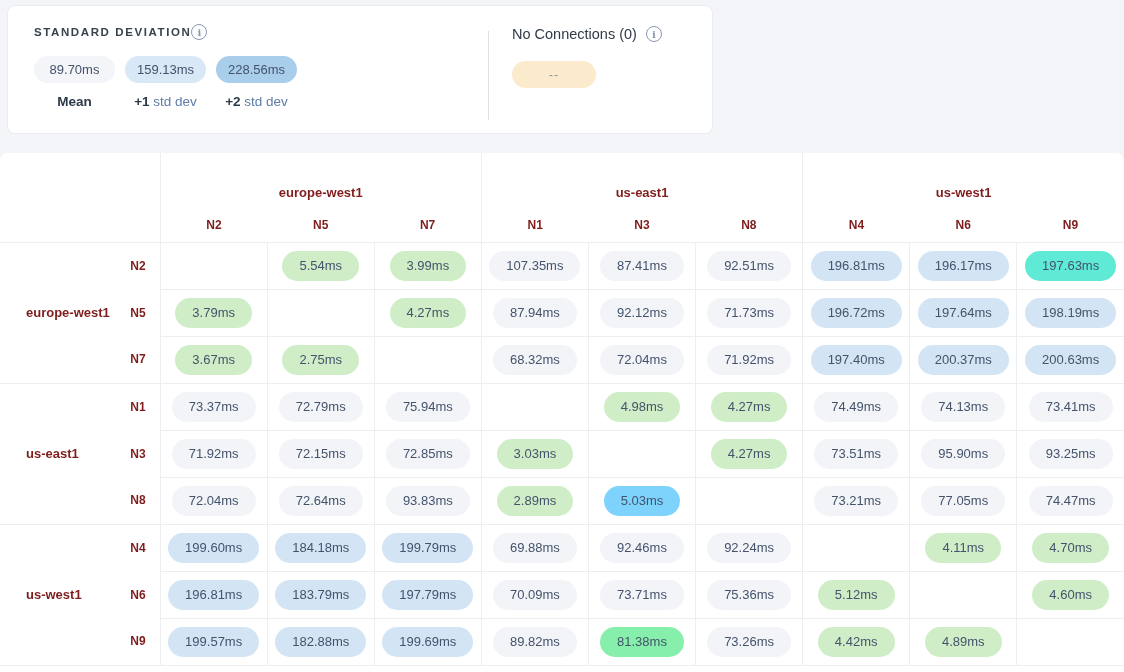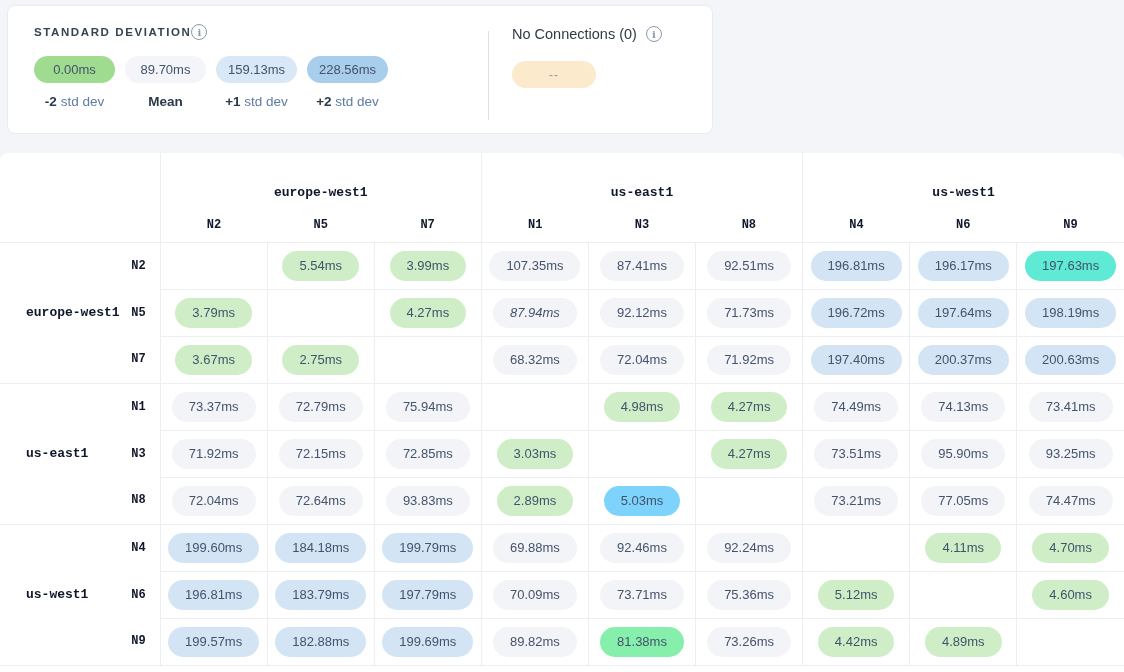--- a/index.html
+++ b/index.html
@@ -64,21 +64,21 @@
     width:1124px; height:519px;
     background:#ffffff;
     border-radius:8px 8px 0 0;
     overflow:hidden;
   }
   table { border-collapse:collapse; table-layout:fixed; width:1124px; }
   col.c-head { width:160px; }
   col.c-data { width:107px; }
 
   th { font-weight:bold; }
-  .mono { font-family:Liberation Mono, monospace; color:#0f172a; }
+  .mono { font-family:Liberation Sans, sans-serif; color:#7f1d1d; }
 
   tr.region-row { height:56px; }
   tr.region-row th.rgroup {
     vertical-align:bottom; padding-bottom:9px;
     font-size:13px; border-left:1px solid #eceef2;
   }
   th.corner { border-right:1px solid #eceef2; border-bottom:1px solid #eceef2; }
   tr.node-row { height:33px; }
   tr.node-row th.node {
     font-size:12px; vertical-align:middle;
@@ -103,24 +103,20 @@
 </head>
 <body>
 
 <div class="legend-card">
   <div class="legend-left">
     <div class="legend-title-row">
       <span class="legend-title">STANDARD DEVIATION</span>
       <span class="info-icon">i</span>
     </div>
     <div class="stops-row">
-      <div class="stop">
-        <span class="pill" style="background: rgb(160, 220, 144);">0.00ms</span>
-        <span class="stop-label"><span class="b">-2</span> <span class="s">std dev</span></span>
-      </div>
       <div class="stop">
         <span class="pill" style="background: rgb(243, 245, 249);">89.70ms</span>
         <span class="stop-label"><span class="b">Mean</span> <span class="s"></span></span>
       </div>
       <div class="stop">
         <span class="pill" style="background: rgb(217, 232, 246);">159.13ms</span>
         <span class="stop-label"><span class="b">+1</span> <span class="s">std dev</span></span>
       </div>
       <div class="stop">
         <span class="pill" style="background: rgb(169, 206, 236);">228.56ms</span>
@@ -192,21 +188,21 @@
     <tr>
       <th class="rowhead">
             <span class="rh-wrap">
               <span class="region mono">europe-west1</span>
               <span class="nodelbl mono">N5</span>
             </span>
           </th>
       <td class="cell"><span class="pill cell-pill" style="background: rgb(207, 238, 199);">3.79ms</span></td>
       <td class="cell"></td>
       <td class="cell"><span class="pill cell-pill" style="background: rgb(207, 238, 199);">4.27ms</span></td>
-      <td class="cell"><span class="pill cell-pill" style="background: rgb(242, 244, 248); font-style: italic;">87.94ms</span></td>
+      <td class="cell"><span class="pill cell-pill" style="background: rgb(242, 244, 248);">87.94ms</span></td>
       <td class="cell"><span class="pill cell-pill" style="background: rgb(242, 244, 248);">92.12ms</span></td>
       <td class="cell"><span class="pill cell-pill" style="background: rgb(242, 244, 248);">71.73ms</span></td>
       <td class="cell"><span class="pill cell-pill" style="background: rgb(211, 229, 245);">196.72ms</span></td>
       <td class="cell"><span class="pill cell-pill" style="background: rgb(211, 229, 245);">197.64ms</span></td>
       <td class="cell"><span class="pill cell-pill" style="background: rgb(211, 229, 245);">198.19ms</span></td>
     </tr>
     <tr>
       <th class="rowhead">
             <span class="rh-wrap">
               <span class="region mono"></span>

